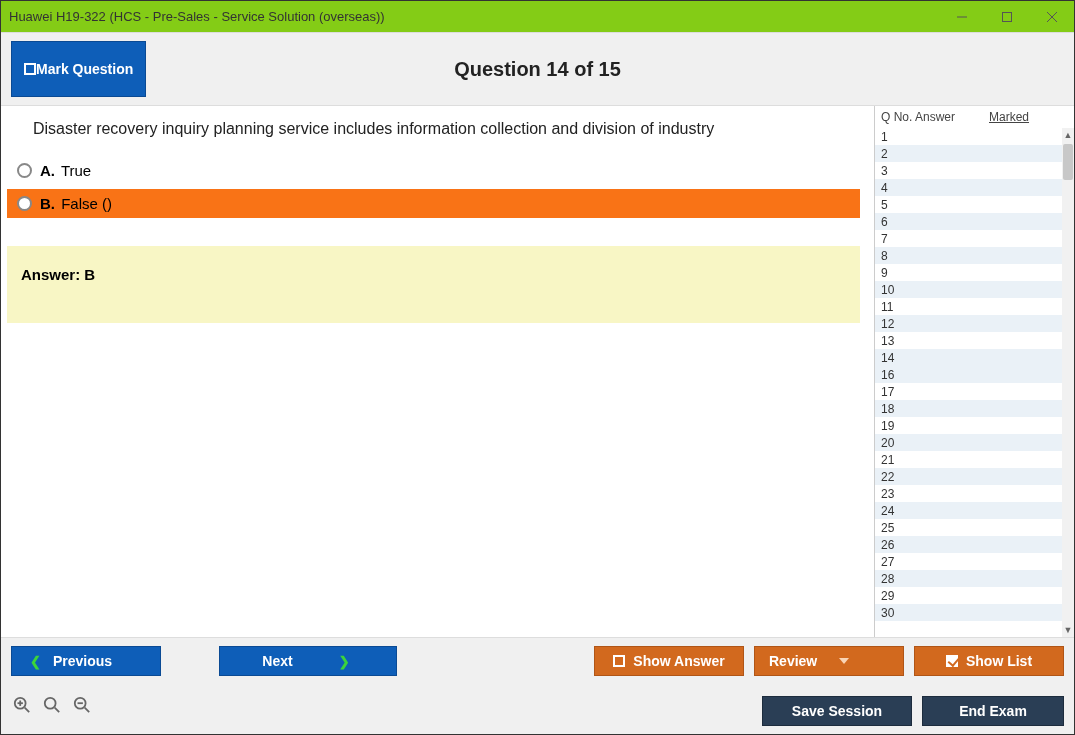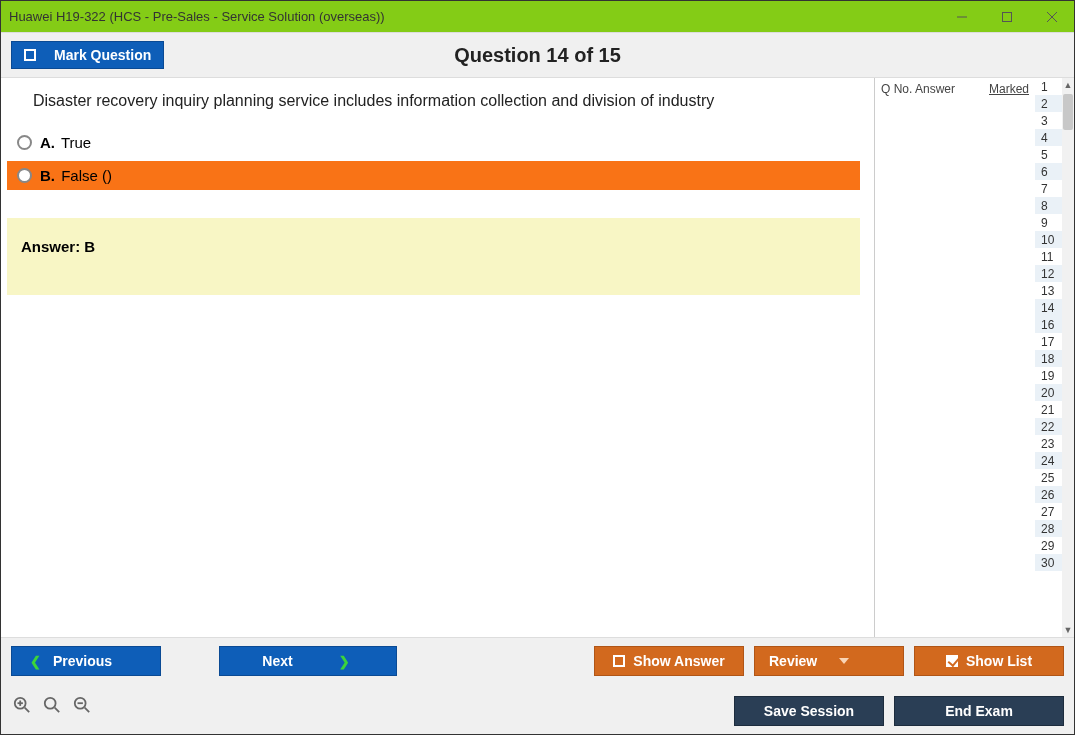--- a/index.html
+++ b/index.html
@@ -16,21 +16,21 @@
   .win-controls { display: flex; }
   .win-btn { width: 45px; height: 30px; display: flex; align-items: center; justify-content: center; color: #555; cursor: pointer; }
   .win-btn svg { width: 12px; height: 12px; }
 
   .header-row {
     background: #f0f0f0; display: flex; align-items: center; padding: 8px 10px;
     position: relative; border-bottom: 1px solid #ddd;
   }
   .mark-btn {
     background: #0e5eb8; color: #fff; border: 1px solid #0a4a94; font-size: 14px;
-    font-weight: bold; padding: 5px 12px; display: flex; align-items: center; gap: 18px;
+    font-weight: bold; padding: 19px 12px; display: flex; align-items: center; gap: 0;
     cursor: pointer;
   }
   .mark-btn .box { width: 12px; height: 12px; border: 2px solid #fff; background: transparent; }
   .question-title {
     position: absolute; left: 50%; transform: translateX(-50%);
     font-size: 20px; font-weight: bold; color: #222;
   }
 
   .main-area { flex: 1; display: flex; overflow: hidden; background: #fff; }
   .question-pane { flex: 1; padding: 10px 14px 10px 6px; display: flex; flex-direction: column; }
@@ -46,21 +46,21 @@
   }
   .option-label b { margin-right: 2px; }
 
   .answer-box {
     margin-top: 26px; background: #f8f6c5; padding: 20px 14px 40px 14px;
     font-size: 15px; font-weight: bold;
   }
 
   .list-pane {
     width: 200px; border-left: 1px solid #ccc; background: #fff; display: flex;
-    flex-direction: row; font-size: 12px;
+    flex-direction: column; font-size: 12px;
   }
   .list-header {
     display: flex; padding: 4px 6px; color: #444;
   }
   .lh-qno { width: 34px; }
   .lh-ans { width: 74px; }
   .lh-mark { flex: 1; text-decoration: underline; }
   .list-body { flex: 1; overflow-y: hidden; position: relative; }
   .list-rows { position: absolute; top: 0; left: 0; right: 12px; }
   .list-row { height: 17px; display: flex; padding: 0 6px; align-items: center; }
@@ -103,21 +103,21 @@
   .zoom-controls { display: flex; gap: 8px; color: #555; }
   .zoom-btn { width: 22px; height: 22px; display: flex; align-items: center; justify-content: center; cursor: pointer; }
   .zoom-btn svg { width: 18px; height: 18px; stroke: #666; fill: none; stroke-width: 2; }
 
   .w-prev { width: 150px; justify-content: flex-start; padding-left: 14px; gap: 8px;}
   .w-next { width: 178px; justify-content: center; gap: 42px; margin-left: 48px;}
   .w-show { width: 150px; }
   .w-rev  { width: 150px; justify-content: flex-start; padding-left: 14px;}
   .w-list { width: 150px; }
   .w-save { width: 150px; }
-  .w-end  { width: 170px; justify-content: center; }
+  .w-end  { width: 142px; justify-content: center; }
 </style>
 </head>
 <body>
 
 <div class="window">
 
   <div class="titlebar">
     <div class="titlebar-text">Huawei H19-322 (HCS - Pre-Sales - Service Solution (overseas))</div>
     <div class="win-controls">
       <div class="win-btn">

